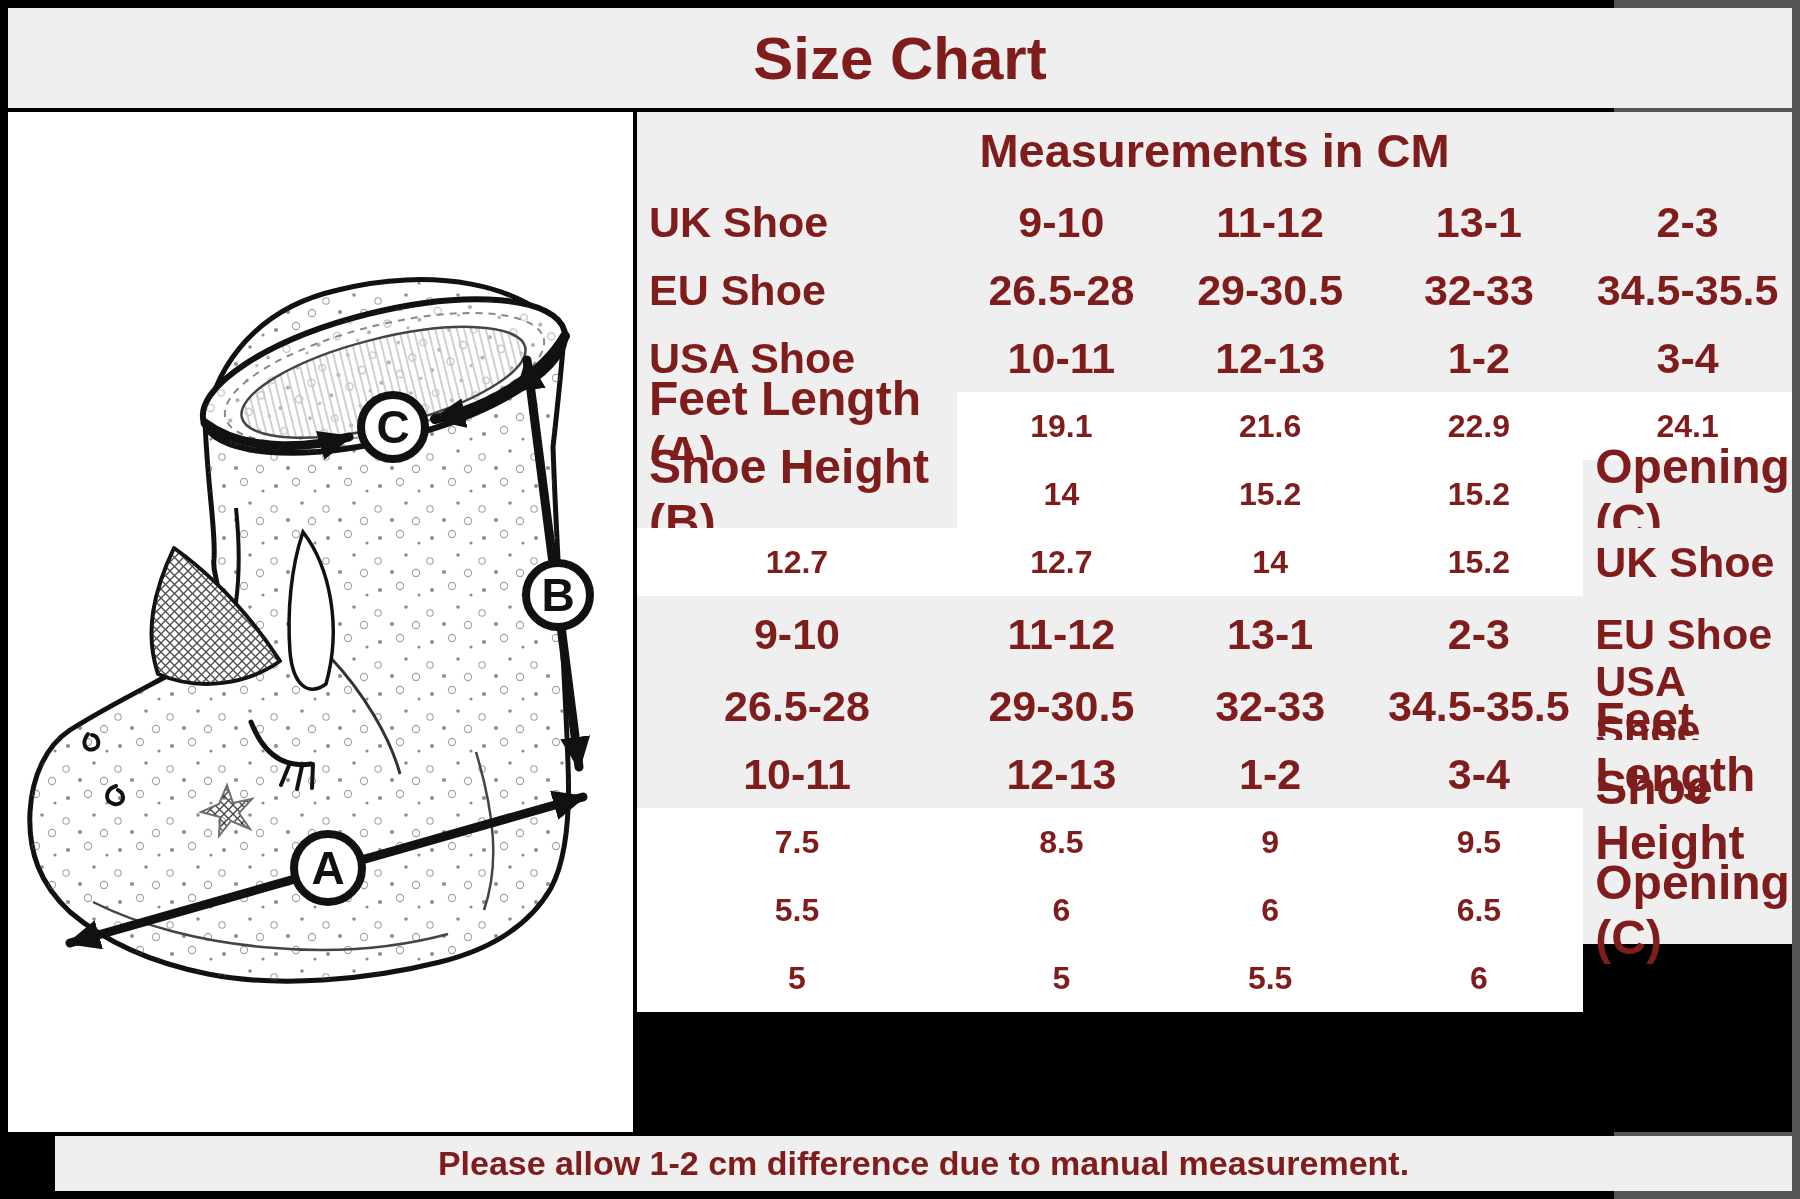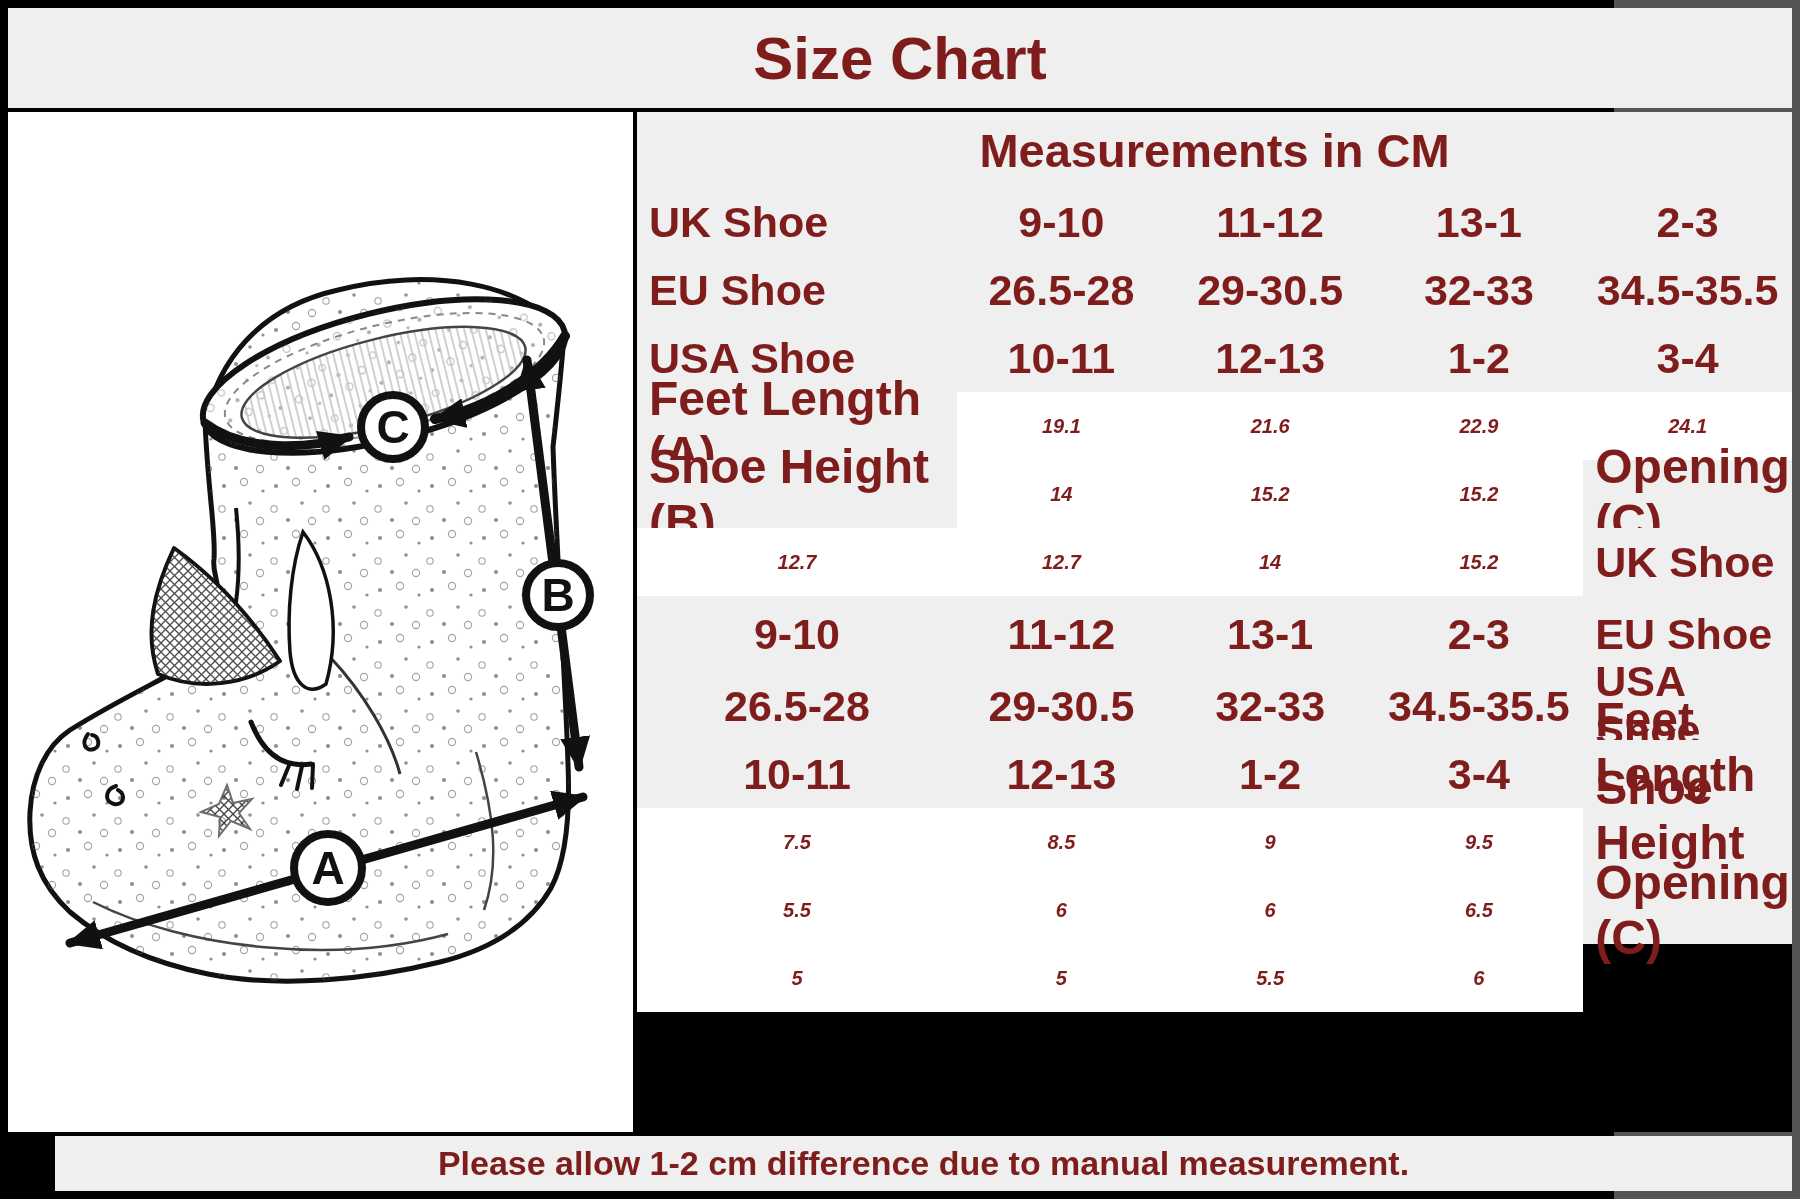--- a/index.html
+++ b/index.html
@@ -23,21 +23,21 @@
   }
   .sec-header{
     grid-column:1/-1;background:#efefef;
     display:flex;align-items:center;justify-content:center;
     font-size:47px;font-weight:bold;
   }
   .cell{display:flex;align-items:center;font-weight:bold;}
   .lbl{background:#efefef;padding-left:12px;font-size:48px;justify-content:flex-start;}
   .val{justify-content:center;}
   .size-row{background:#efefef;font-size:43px;}
-  .meas-row{background:#ffffff;font-size:20px;font-style:italic;}
+  .meas-row{background:#ffffff;font-size:32px;}
   .footer-bar{
     background:#efefef;display:flex;align-items:center;justify-content:center;
     font-size:34px;font-weight:bold;margin-left:47px;
   }
 </style>
 </head>
 <body>
 
 <div class="page">
 

